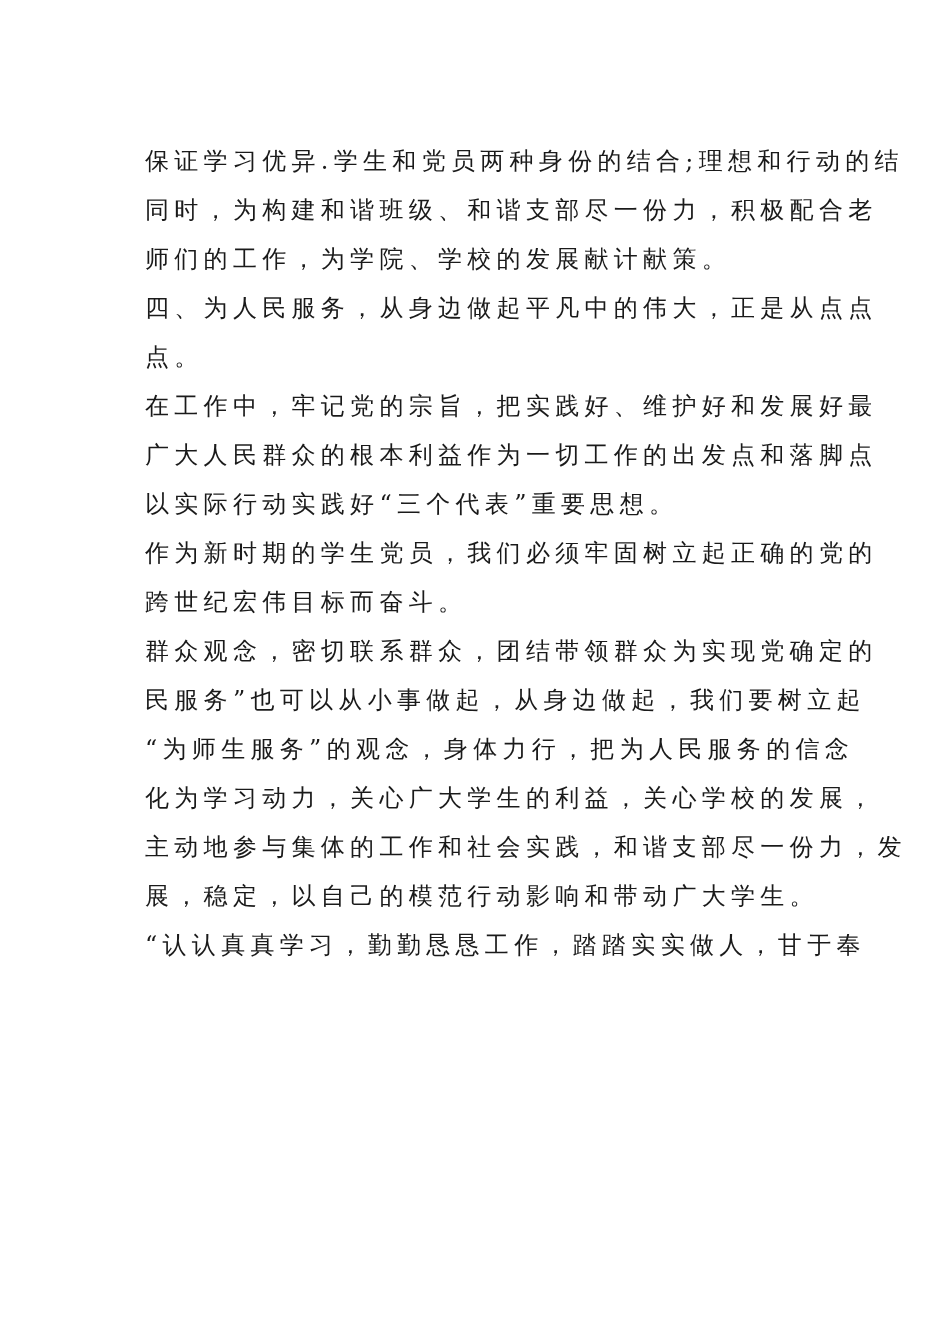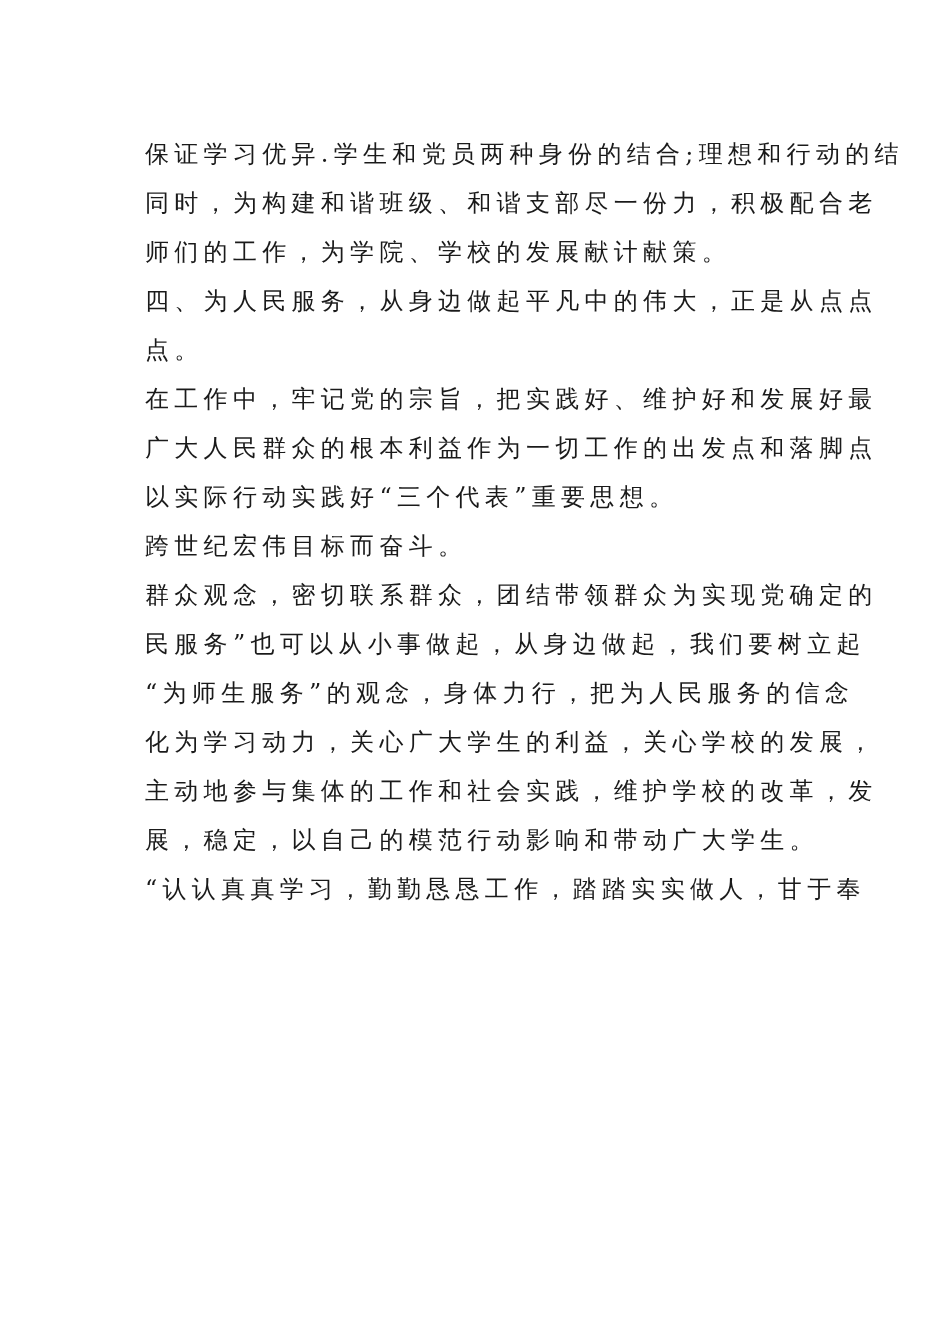--- a/index.html
+++ b/index.html
@@ -9,21 +9,21 @@
     }
     body {
       width: 950px;
       height: 1344px;
       position: relative;
       overflow: hidden;
     }
     .page {
       position: absolute;
       left: 145px;
-      top: 134px;
+      top: 141px;
       width: 670px;
     }
     .line {
       height: 49px;
       line-height: 40px;
       font-family: "DejaVu Serif", "Liberation Serif", serif;
       font-size: 24px;
       color: #1a1a1a;
       letter-spacing: 5.3px;
       white-space: nowrap;
@@ -34,21 +34,22 @@
 
 <div class="page">
   <div class="line">保证学习优异.学生和党员两种身份的结合;理想和行动的结</div>
   <div class="line">同时，为构建和谐班级、和谐支部尽一份力，积极配合老</div>
   <div class="line">师们的工作，为学院、学校的发展献计献策。</div>
   <div class="line">四、为人民服务，从身边做起平凡中的伟大，正是从点点</div>
   <div class="line">点。</div>
   <div class="line">在工作中，牢记党的宗旨，把实践好、维护好和发展好最</div>
   <div class="line">广大人民群众的根本利益作为一切工作的出发点和落脚点</div>
   <div class="line">以实际行动实践好“三个代表”重要思想。</div>
+  <div class="line">作为新时期的学生党员，我们必须牢固树立起正确的党的</div>
   <div class="line">跨世纪宏伟目标而奋斗。</div>
   <div class="line">群众观念，密切联系群众，团结带领群众为实现党确定的</div>
   <div class="line">民服务”也可以从小事做起，从身边做起，我们要树立起</div>
   <div class="line">“为师生服务”的观念，身体力行，把为人民服务的信念</div>
   <div class="line">化为学习动力，关心广大学生的利益，关心学校的发展，</div>
-  <div class="line">主动地参与集体的工作和社会实践，维护学校的改革，发</div>
+  <div class="line">主动地参与集体的工作和社会实践，和谐支部尽一份力，发</div>
   <div class="line">展，稳定，以自己的模范行动影响和带动广大学生。</div>
   <div class="line">“认认真真学习，勤勤恳恳工作，踏踏实实做人，甘于奉</div>
 </div>
 
 </body></html>

